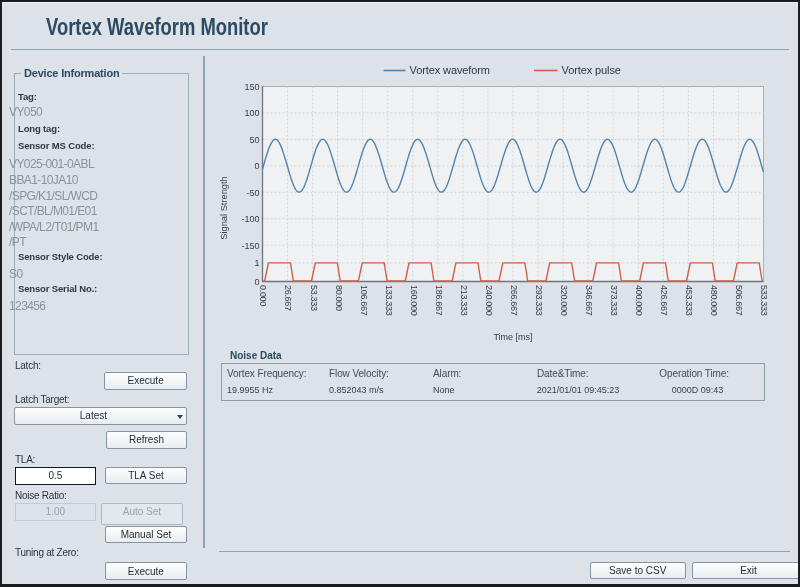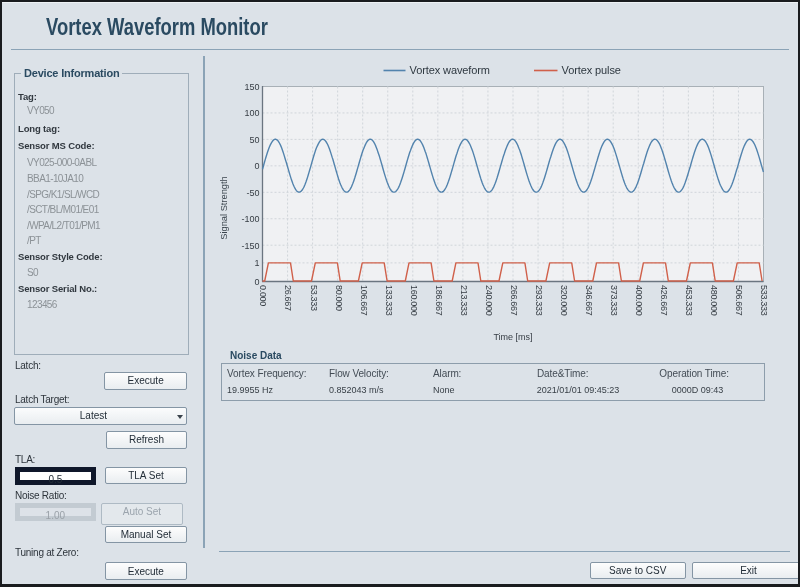--- a/index.html
+++ b/index.html
@@ -4,26 +4,26 @@
 html,body{width:800px;height:587px;overflow:hidden}
 body{position:relative;background:#dce2e8;font-family:"Liberation Sans",sans-serif}
 .frame{position:absolute;left:0;top:0;width:800px;height:587px;border:2px solid #1a1c1f;border-bottom-width:3px;z-index:50;pointer-events:none}
 .topline{position:absolute;left:2px;top:2px;width:796px;height:1px;background:#eef2f5;z-index:51}
 h1{position:absolute;left:46px;top:16.2px;font-size:23px;font-weight:bold;color:#2a4a61;line-height:1;transform:scaleX(0.8);transform-origin:left top;white-space:nowrap}
 .hr1{position:absolute;left:11px;top:48.5px;width:778px;height:1.5px;background:#8ba3b6}
 .vsep{position:absolute;left:203px;top:56px;width:1.5px;height:492px;background:#8ba3b6}
 .gbox{position:absolute;left:14px;top:73px;width:175px;height:282px;border:1px solid #9fadb9}
 .glabel{position:absolute;left:21px;top:68.2px;font-size:11px;font-weight:bold;color:#2a4a61;background:#dce2e8;padding:0 3px;letter-spacing:-0.2px;line-height:1}
 .b{position:absolute;left:18px;font-size:9.5px;font-weight:bold;color:#31383f;line-height:1;letter-spacing:-0.15px}
-.v{position:absolute;left:27px;font-size:10px;color:#8c9297;line-height:1;letter-spacing:-0.6px}
+.v{position:absolute;left:9px;font-size:12px;color:#8c9297;line-height:1;letter-spacing:-0.6px}
 .lbl{position:absolute;font-size:10px;color:#2d343b;line-height:1;letter-spacing:-0.25px}
 .btn{position:absolute;border:1px solid #8495a4;border-radius:2px;background:linear-gradient(#fdfdfd,#e9edf0);
  font-size:10px;color:#232e38;text-align:center;font-family:"Liberation Sans",sans-serif}
 .btn.dis{border-color:#aebac4;background:#e3e8ec;color:#9ba4ad}
-.inp{position:absolute;border:5px solid #0f172a;background:#fff;font-size:10px;color:#232e38;text-align:center}
+.inp{position:absolute;border:1px solid #0f172a;background:#fff;font-size:10px;color:#232e38;text-align:center}
 .inp.dis{background:#dde2e8;border-color:#c3cbd2;color:#9aa1a8}
 .combo{position:absolute;left:14.3px;top:406.7px;width:172.3px;height:18.1px;border:1px solid #8495a4;border-radius:2px;
  background:linear-gradient(#fbfcfd,#e9edf0);font-size:10px;color:#232e38;text-align:center;line-height:16.5px;padding-right:14px}
 .combo .arr{position:absolute;right:2.5px;top:7px;width:0;height:0;border-left:3.5px solid transparent;border-right:3.5px solid transparent;border-top:4.5px solid #3a434c}
 .sdt{position:absolute;left:230px;top:350.6px;font-size:10px;font-weight:bold;color:#2a4a61;line-height:1}
 .sbox{position:absolute;left:220.5px;top:362.5px;width:544.5px;height:38.5px;border:1px solid #8d9dab}
 .sh{position:absolute;top:369px;font-size:10px;color:#434c55;line-height:1;letter-spacing:-0.1px}
 .sv{position:absolute;top:385.8px;font-size:9px;color:#373f46;line-height:1}
 .hr2{position:absolute;left:219px;top:551px;width:571px;height:1px;background:#8ba3b6}
 </style></head>
@@ -31,21 +31,21 @@
 <div class="topline"></div>
 <h1>Vortex Waveform Monitor</h1>
 <div class="hr1"></div>
 <div class="vsep"></div>
 <div class="gbox"></div>
 <div class="glabel">Device Information</div>
 <div class="b" style="top:91.5px">Tag:</div>
 <div class="v" style="top:105.9px">VY050</div>
 <div class="b" style="top:123.5px">Long tag:</div>
 <div class="b" style="top:140.5px">Sensor MS Code:</div>
-<div class="v" style="top:157.9px">VY025-000-0ABL</div>
+<div class="v" style="top:157.9px">VY025-001-0ABL</div>
 <div class="v" style="top:173.9px">BBA1-10JA10</div>
 <div class="v" style="top:189.7px">/SPG/K1/SL/WCD</div>
 <div class="v" style="top:205.4px">/SCT/BL/M01/E01</div>
 <div class="v" style="top:220.9px">/WPA/L2/T01/PM1</div>
 <div class="v" style="top:236.4px">/PT</div>
 <div class="b" style="top:252.0px">Sensor Style Code:</div>
 <div class="v" style="top:268.2px">S0</div>
 <div class="b" style="top:283.5px">Sensor Serial No.:</div>
 <div class="v" style="top:299.7px">123456</div>
 

